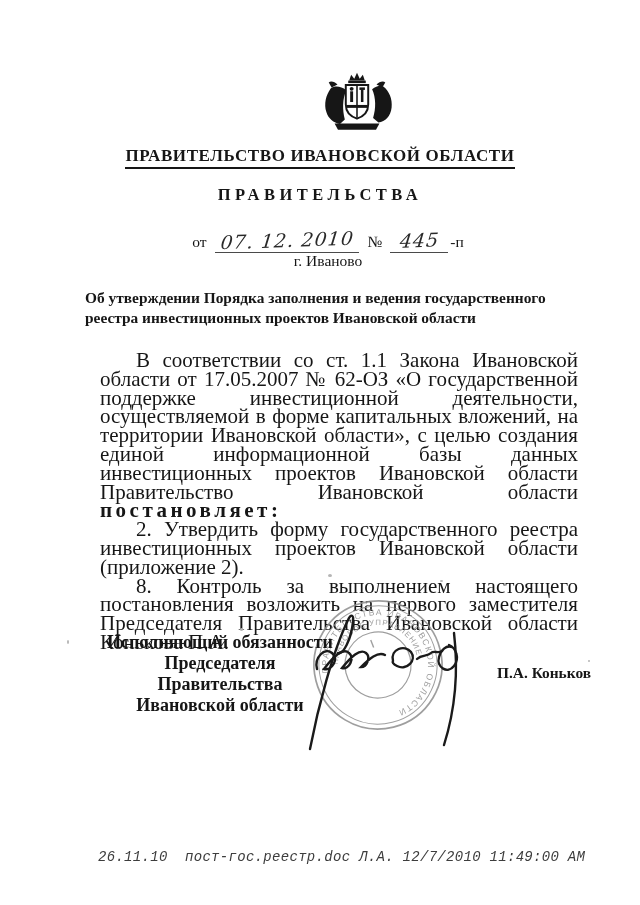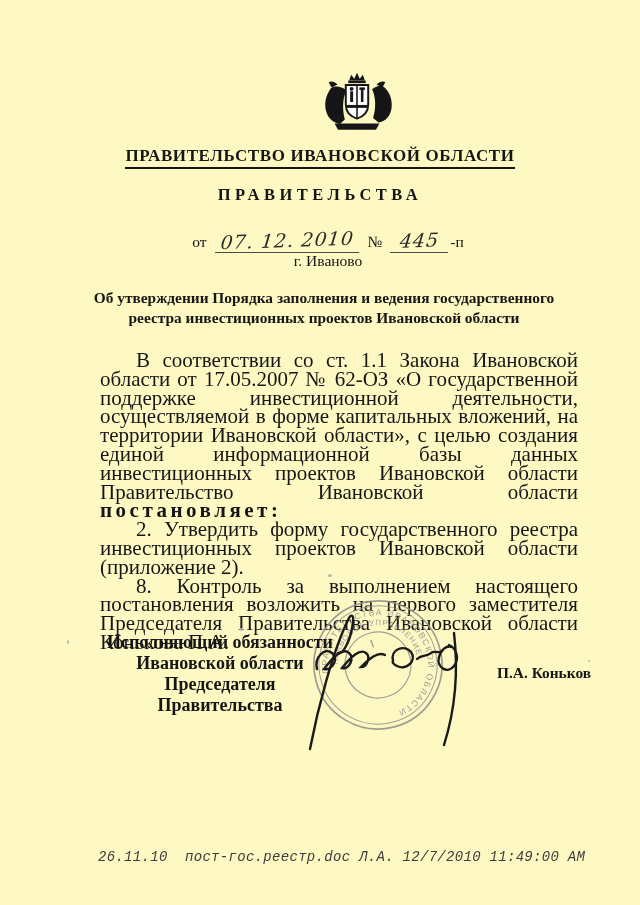--- a/index.html
+++ b/index.html
@@ -1,19 +1,19 @@
 <!DOCTYPE html>
 <html><head>
 <meta charset="utf-8">
 <style>
   * { margin:0; padding:0; box-sizing:border-box; }
   html,body { background:#e8e8e8; }
   .page {
     position:relative; width:640px; height:905px; margin:0 auto;
-    background:#fef9c3; color:#161616; overflow:hidden;
+    background:#ffffff; color:#161616; overflow:hidden;
     font-family:"Liberation Serif", serif;
   }
   .emblem { position:absolute; left:318px; top:68px; width:78px; height:70px; }
   .org-name {
     position:absolute; top:146px; left:0; width:100%; text-align:center;
     font-size:17px; font-weight:bold; letter-spacing:0.6px;
   }
   .org-name span { border-bottom:2px solid #161616; padding-bottom:2px; }
   .doc-type {
     position:absolute; top:185px; left:0; width:100%; text-align:center;
@@ -34,21 +34,21 @@
   .handwritten {
     display:inline-block; font-family:"DejaVu Serif", serif; font-style:italic;
     font-size:19px; color:#2a2a2a; transform:skewX(-8deg) rotate(-2deg);
     letter-spacing:1px; white-space:nowrap;
   }
   .city {
     position:absolute; top:252px; left:8px; width:100%; text-align:center;
     font-size:15.5px;
   }
   .doc-title {
-    position:absolute; top:288px; left:85px; width:478px; text-align:center;
+    position:absolute; top:288px; left:85px; width:478px; text-align:left;
     font-size:15.4px; font-weight:bold; line-height:19.5px;
   }
   .body-text {
     position:absolute; top:351px; left:100px; width:478px;
     font-size:21px; line-height:18.8px; text-align:justify;
   }
   .body-text p { text-indent:36px; }
   .resolve { font-weight:bold; letter-spacing:3.5px; }
   .sig-block {
     position:absolute; top:632px; left:100px; width:240px;
@@ -142,22 +142,22 @@
       <path d="M 37,74 C 34,62 45,52 52,58 C 59,64 52,76 44,74 C 53,62 63,52 69,58 C 75,63 69,75 62,73 C 71,62 80,53 86,58 C 91,62 87,72 81,72 C 89,64 98,56 105,60"></path>
       <path d="M 113,66 C 110,54 125,49 131,57 C 137,65 127,76 117,71 C 113,69 112,67 113,66"></path>
       <path d="M 137,64 C 142,59 147,62 151,58 C 154,55 158,59 162,56"></path>
       <path d="M 169,50 C 176,53 180,63 174,71 C 168,79 156,73 159,62 C 161,55 166,50 172,52"></path>
       <path d="M 174,38 C 178,72 176,112 164,150"></path>
     </g>
   </svg>
 
   <div class="sig-block">
     <div>Исполняющий обязанности</div>
+    <div>Председателя Правительства</div>
     <div>Ивановской области</div>
-    <div>Председателя Правительства</div>
   </div>
 
   <div class="signer-name">П.А. Коньков</div>
 
   <div class="footer-line">26.11.10  пост-гос.реестр.doc Л.А. 12/7/2010 11:49:00 AM</div>
 
   <div class="speck" style="left:240px;top:628px;width:3px;height:3px"></div>
   <div class="speck" style="left:440px;top:580px;width:3px;height:2px"></div>
   <div class="speck" style="left:328px;top:574px;width:4px;height:3px"></div>
   <div class="speck" style="left:67px;top:640px;width:2px;height:4px"></div>

